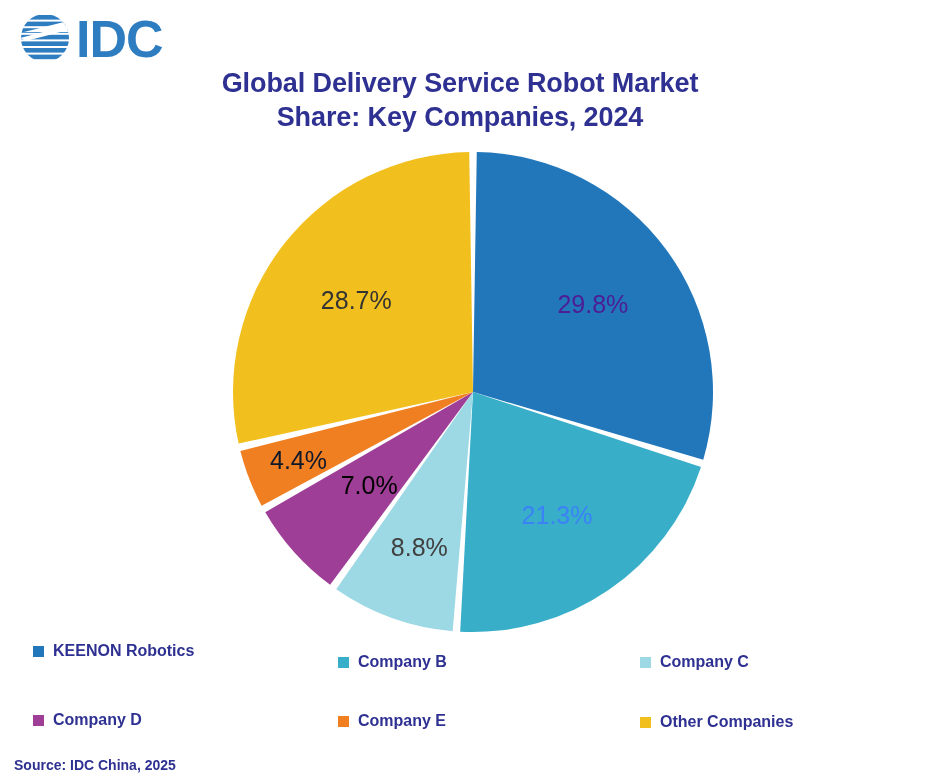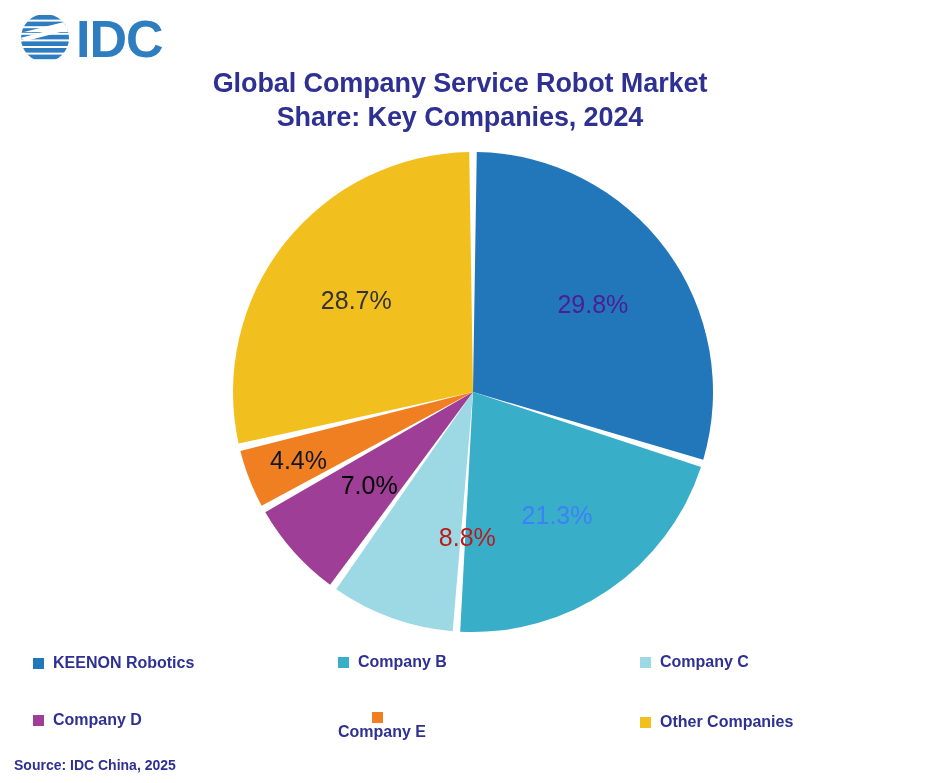--- a/index.html
+++ b/index.html
@@ -115,61 +115,61 @@
         <rect x="2" y="36" width="52" height="4.6" fill="#2E7DC0"></rect>
         <rect x="2" y="42.6" width="52" height="4.6" fill="#2E7DC0"></rect>
         <path d="M6 20 L54 8 L54 20 Z" fill="#FFFFFF"></path>
         <path d="M2 26 L48 14 L54 14 L54 17 L8 29 Z" fill="#FFFFFF"></path>
       </g>
       <text x="58" y="45" font-family="Liberation Sans, sans-serif" font-size="52" font-weight="bold" fill="#2E7DC0" letter-spacing="-1">IDC</text>
     </svg>
   </div>
 
   <div id="chart-title">
-    <div>Global Company Service Robot Market</div>
+    <div>Global Delivery Service Robot Market</div>
     <div>Share: Key Companies, 2024</div>
   </div>
 
   <div id="pie-area">
     <svg id="pie-svg" width="934" height="510" viewBox="0 0 934 510">
         <path d="M 473 262 L 476.76975615483695 22.029608204401455 A 240 240 0 0 1 703.2589932449703 329.681578216031 Z" fill="#2277BB"></path>
         <path d="M 473 262 L 701.0194445841852 336.88079120521957 A 240 240 0 0 1 460.1883944578977 501.65780346868235 Z" fill="#38AEC9"></path>
         <path d="M 473 262 L 452.6668826859024 501.13712455470215 A 240 240 0 0 1 336.2351961267384 459.2191380711017 Z" fill="#9DD8E5"></path>
         <path d="M 473 262 L 330.10787846999483 454.82593602691065 A 240 240 0 0 1 265.27968073927553 382.21759008657057 Z" fill="#9E3E96"></path>
         <path d="M 473 262 L 261.6060524184792 375.633617058955 A 240 240 0 0 1 240.353681023129 320.9549850861825 Z" fill="#F07F21"></path>
         <path d="M 473 262 L 238.61665710468216 313.6182968841075 A 240 240 0 0 1 469.2302438451628 22.029608204401455 Z" fill="#F2C01E"></path>
       </svg>
     <div id="pie-labels">
         <div class="pct-label" style="left: 592.83px; top: 173.783px; color: #4c1d95;">29.8%</div>
         <div class="pct-label" style="left: 557.024px; top: 384.806px; color: #3b82f6;">21.3%</div>
-        <div class="pct-label" style="left: 419.344px; top: 407px; color: #b91c1c; margin-left: 48px;">8.8%</div>
+        <div class="pct-label" style="left: 419.344px; top: 417px; color: #404040;">8.8%</div>
         <div class="pct-label" style="left: 369.165px; top: 354.709px; color: #000000;">7.0%</div>
         <div class="pct-label" style="left: 298.516px; top: 329.818px; color: #0f172a;">4.4%</div>
         <div class="pct-label" style="left: 356.29px; top: 169.695px; color: rgb(51, 51, 51);">28.7%</div>
       </div>
   </div>
 
   <div id="legend">
-    <div class="legend-item" style="left:33px; top:14px;">
+    <div class="legend-item" style="left:33px; top:2px;">
       <span class="legend-swatch" style="background: rgb(34, 119, 187);"></span>
       <span class="legend-label">KEENON Robotics</span>
     </div>
     <div class="legend-item" style="left:338px; top:13px;">
       <span class="legend-swatch" style="background: rgb(56, 174, 201);"></span>
       <span class="legend-label">Company B</span>
     </div>
     <div class="legend-item" style="left:640px; top:13px;">
       <span class="legend-swatch" style="background: rgb(157, 216, 229);"></span>
       <span class="legend-label">Company C</span>
     </div>
     <div class="legend-item" style="left:33px; top:71px;">
       <span class="legend-swatch" style="background: rgb(158, 62, 150);"></span>
       <span class="legend-label">Company D</span>
     </div>
-    <div class="legend-item" style="left:338px; top:72px;flex-direction:column;">
+    <div class="legend-item" style="left:338px; top:72px;">
       <span class="legend-swatch" style="background: rgb(240, 127, 33);"></span>
       <span class="legend-label">Company E</span>
     </div>
     <div class="legend-item" style="left:640px; top:73px;text-align:right;">
       <span class="legend-swatch" style="background: rgb(242, 192, 30);"></span>
       <span class="legend-label">Other Companies</span>
     </div>
   </div>
 
   <div id="source">Source: IDC China, 2025</div>

